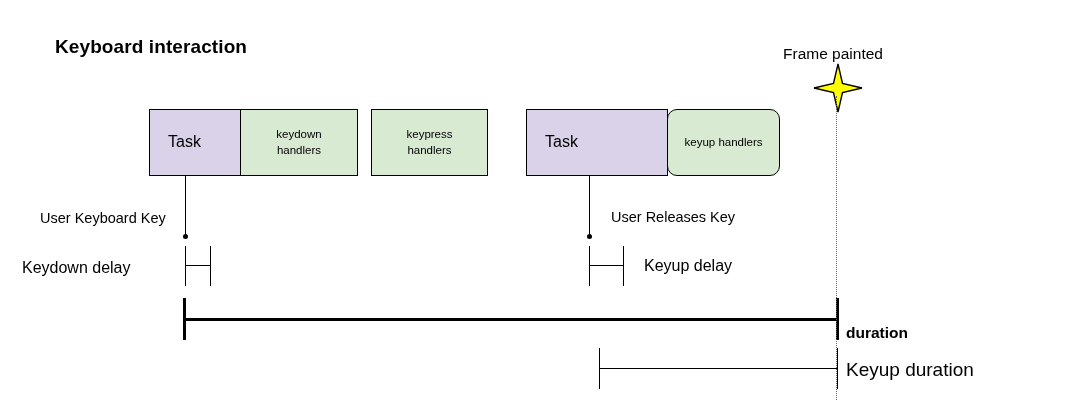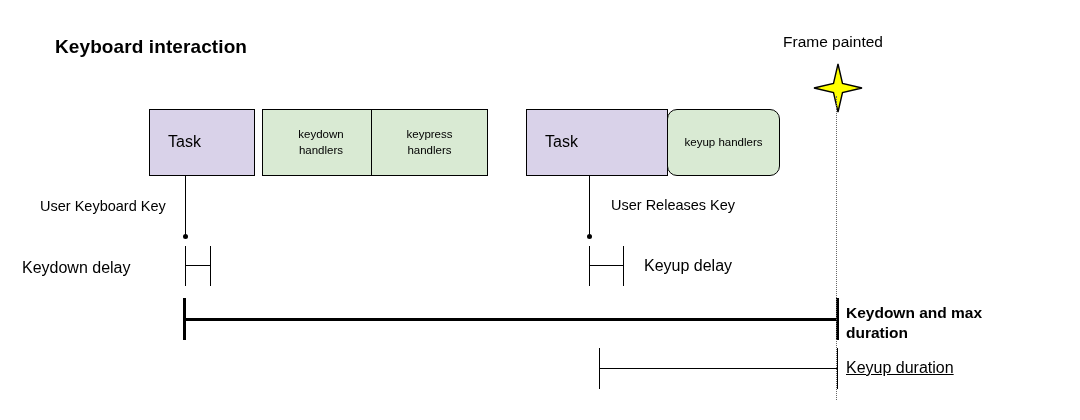--- a/index.html
+++ b/index.html
@@ -64,21 +64,21 @@
   }
   .handler-label {
     font-size: 11.5px;
     line-height: 1.32;
     width: 100%;
     text-align: center;
   }
 
   
   #task-box-1        { left: 105px; width: 106px; }
-  #keydown-handlers  { left: 218px; width: 118px; }
+  #keydown-handlers  { left: 196px; width: 118px; }
   #keypress-handlers { left: 327px; width: 117px; }
   
   #task-box-2        { left: 482px; width: 142px; }
   #keyup-handlers    { left: 623px; width: 113px; border-radius: 10px; }
 
   
   .rule-v { background: #000000; width: 1.4px; }
   .rule-h { background: #000000; height: 1.4px; }
   .rule-v.thick { width: 3px; }
   .rule-h.thick { height: 3px; }
@@ -93,20 +93,21 @@
   #press-arrow-line   { left: 185px; top: 176px; height: 61px; }
   #press-arrow-dot    { left: 183px; top: 234px; }
   #release-arrow-line { left: 589px; top: 176px; height: 61px; }
   #release-arrow-dot  { left: 587px; top: 234px; }
 
   
   .event-label {
     font-size: 14.5px;
     white-space: nowrap;
     line-height: 1;
+    margin-top: 12px;
   }
   #user-presses-key-label  { left: 40px;  top: 199px; }
   #user-releases-key-label { left: 611px; top: 198px; }
 
   
   #keydown-delay-tick-left  { left: 185px; top: 246px; height: 40px; }
   #keydown-delay-tick-right { left: 210px; top: 246px; height: 40px; }
   #keydown-delay-bar        { left: 185px; top: 265px; width: 26px; }
 
   #keyup-delay-tick-left    { left: 589px; top: 246px; height: 40px; }
@@ -136,24 +137,23 @@
   }
 
   
   #keyupdur-tick-left  { left: 599px; top: 348px; height: 41px; }
   #keyupdur-tick-right { left: 837px; top: 348px; height: 41px; }
   #keyupdur-bar        { left: 599px; top: 368px; width: 239px; }
 
   #keyupdur-label {
     left: 846px;
     top: 360px;
-    font-size: 16px;
-    white-space: nowrap;
-    line-height: 1;
-    text-decoration: underline;
+    font-size: 19px;
+    white-space: nowrap;
+    line-height: 1;
   }
 
   
   #frame-painted-label {
     left: 783px;
     top: 34px;
     font-size: 15.5px;
     white-space: nowrap;
     line-height: 1;
   }
@@ -219,21 +219,21 @@
 
   <div class="abs rule-v" id="keyup-delay-tick-left"></div>
   <div class="abs rule-v" id="keyup-delay-tick-right"></div>
   <div class="abs rule-h" id="keyup-delay-bar"></div>
   <div class="abs delay-label" id="keyup-delay-label">Keyup delay</div>
 
   <div class="abs rule-v thick" id="maxdur-tick-left"></div>
   <div class="abs rule-v thick" id="maxdur-tick-right"></div>
   <div class="abs rule-h thick" id="maxdur-bar"></div>
   <div class="abs" id="maxdur-label">
-    <span>Keydown and max</span><br>
+    <br>
     <span>duration</span>
   </div>
 
   <div class="abs rule-v" id="keyupdur-tick-left"></div>
   <div class="abs rule-v" id="keyupdur-tick-right"></div>
   <div class="abs rule-h" id="keyupdur-bar"></div>
   <div class="abs" id="keyupdur-label">Keyup duration</div>
 
   <div class="abs event-label" id="frame-painted-label">Frame painted</div>
   <svg class="abs" id="frame-painted-star" viewBox="0 0 52 52">

